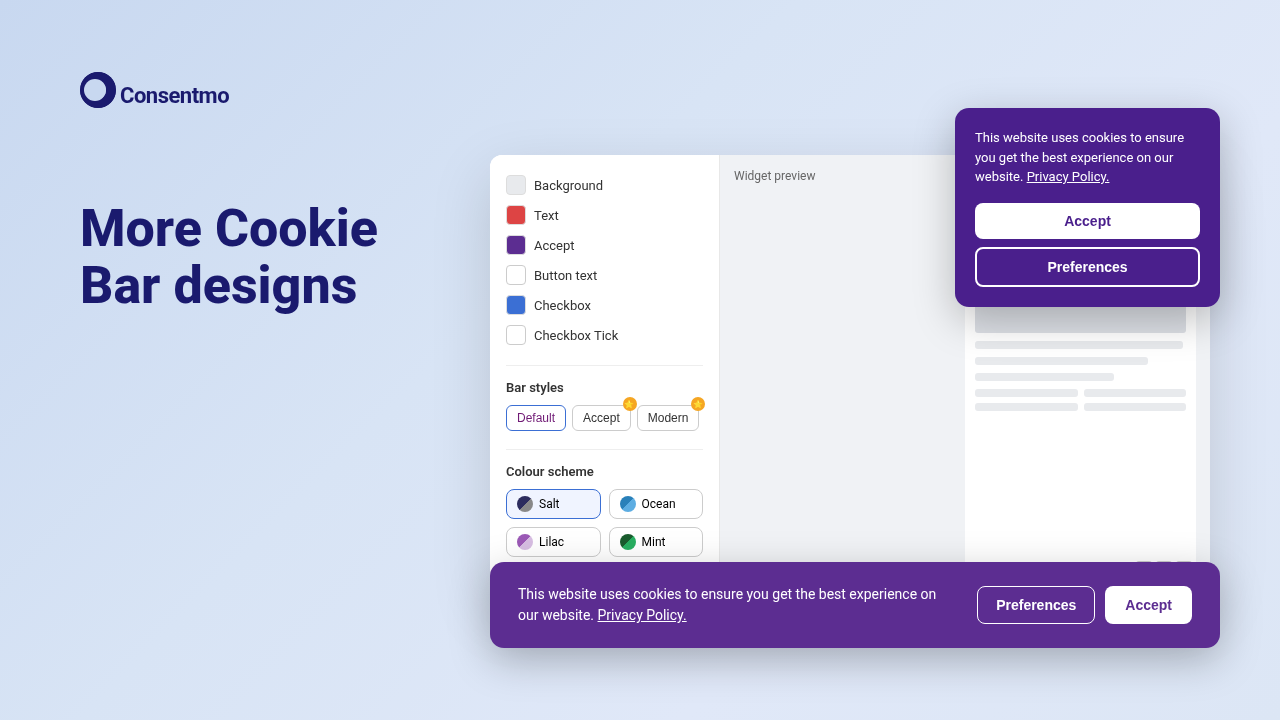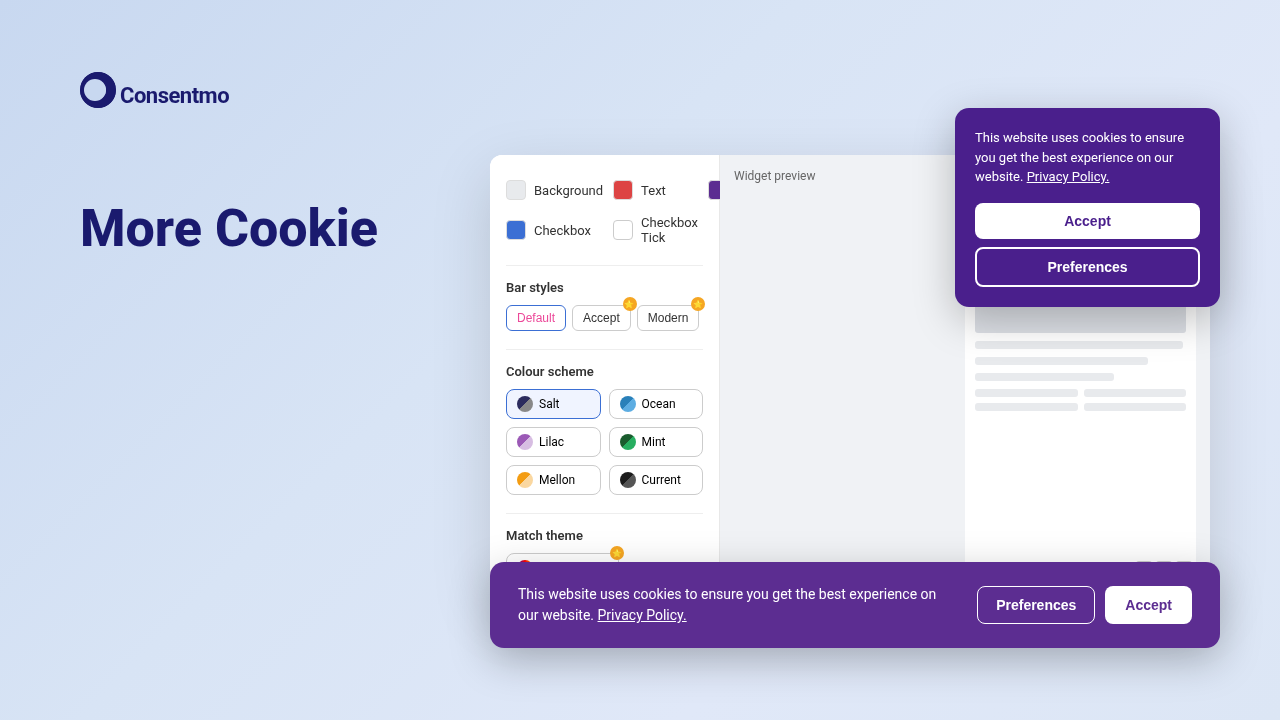--- a/index.html
+++ b/index.html
@@ -92,21 +92,21 @@
     .settings-panel {
       width: 230px;
       background: white;
       border-right: 1px solid #e8e8e8;
       padding: 20px 16px;
       flex-shrink: 0;
     }
 
     .color-swatches {
       display: grid;
-      grid-template-columns: 1fr 1fr 1fr 1fr;
+      grid-template-columns: 1fr;
       gap: 10px;
       margin-bottom: 20px;
     }
 
     .swatch-item {
       display: flex;
       align-items: center;
       gap: 8px;
       font-size: 13px;
       color: #333;
@@ -147,21 +147,21 @@
       border: 1.5px solid #ccc;
       font-size: 12px;
       cursor: pointer;
       background: white;
       color: #333;
       position: relative;
     }
 
     .style-btn.active {
       border-color: #3b6fd4;
-      color: #ec4899;
+      color: #701a75;
       background: white;
     }
 
     .pro-badge {
       position: absolute;
       top: -8px;
       right: -6px;
       width: 14px;
       height: 14px;
       background: #f5a623;
@@ -416,20 +416,21 @@
       <circle cx="16" cy="18" r="10" fill="#c8d8f0"></circle>
       <circle cx="14" cy="18" r="6" fill="#1a1a6e"></circle>
     </svg>
   </div>
   <span class="logo-text">Consentmo</span>
 </div>
 
 <div class="left-content">
   <h1 class="main-heading">
     <span>More Cookie</span><br>
+    <span>Bar designs</span>
   </h1>
 </div>
 
 <div class="main-panel">
 
   <div class="settings-panel">
 
     <div class="color-swatches">
       <div class="swatch-item">
         <div class="swatch-box background"></div>

